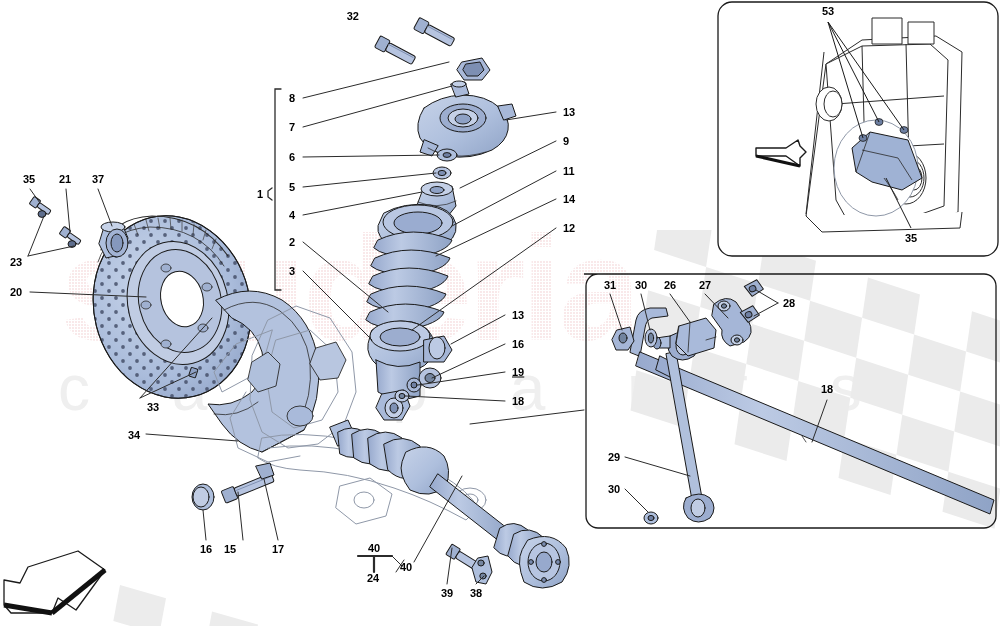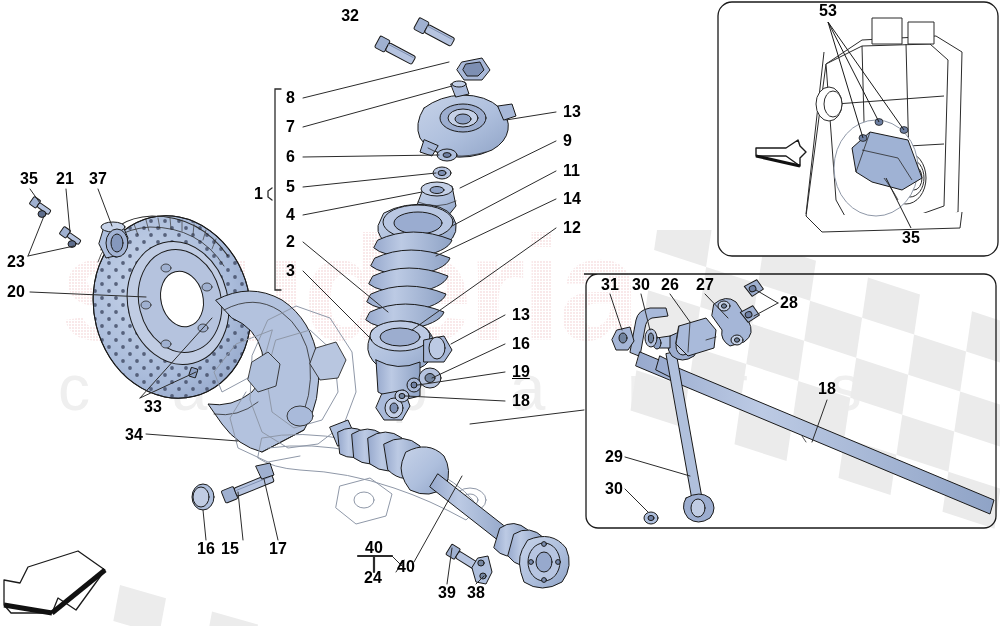--- a/index.html
+++ b/index.html
@@ -1,19 +1,19 @@
 <!DOCTYPE html>
 <html><head>
 <meta charset="utf-8">
 <style>
   html,body{margin:0;padding:0;background:#fff;}
   body{width:1000px;height:626px;font-family:"Liberation Sans",sans-serif;}
   #stage{position:relative;width:1000px;height:626px;overflow:hidden;background:#ffffff;}
   svg.layer{position:absolute;left:0;top:0;width:1000px;height:626px;}
-  .lbl{position:absolute;font-family:"Liberation Sans",sans-serif;font-weight:bold;font-size:16px;color:#000;
+  .lbl{position:absolute;font-family:"Liberation Sans",sans-serif;font-weight:bold;font-size:11px;color:#000;
        line-height:1;white-space:nowrap;}
   .lbl.r{transform:translate(-100%,-50%);}
   .lbl.c{transform:translate(-50%,-50%);}
   .lbl.l{transform:translate(0,-50%);}
 </style>
 </head>
 <body>
 
 <div id="stage">
 

